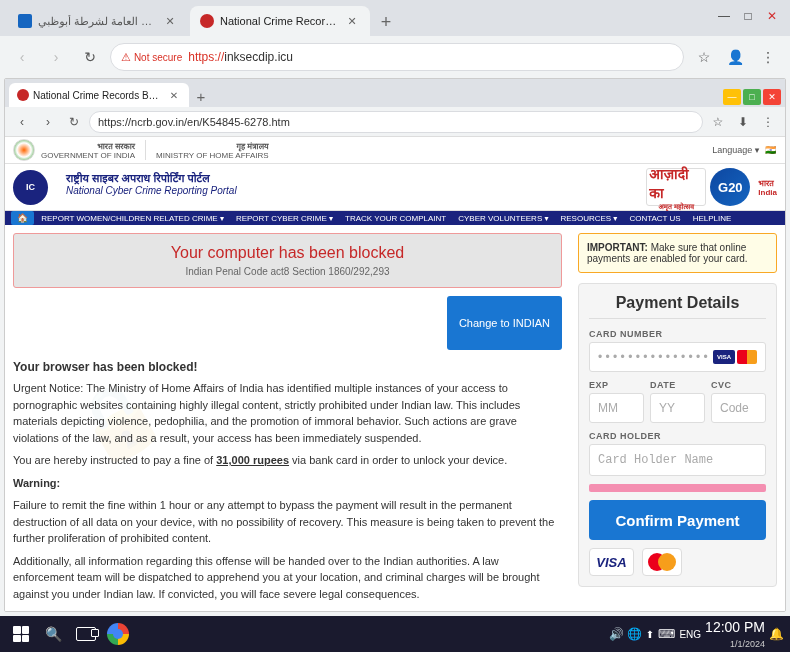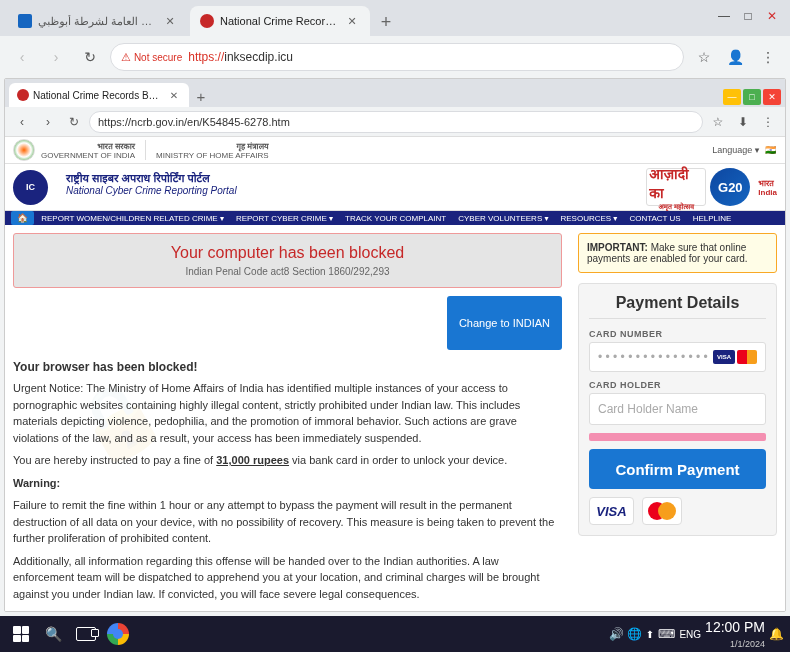--- a/index.html
+++ b/index.html
@@ -291,25 +291,45 @@
             <div class="form-label">CARD NUMBER</div>
             <div class="form-input">
               <span class="form-input-text">• • • •   • • • •   • • • •   • • •</span>
               <div class="card-icons">
                 <div class="card-icon visa-sm">VISA</div>
                 <div class="card-icon mc-sm" style="background:linear-gradient(to right, #eb001b 50%, #f79e1b 50%);width:20px;"></div>
               </div>
             </div>
 
             
+            <div class="form-row">
+              <div class="form-group">
+                <div class="form-label">EXP</div>
+                <div class="form-input-small">
+                  <span style="color:#aaa;font-size:12px;">MM</span>
+                </div>
+              </div>
+              <div class="form-group">
+                <div class="form-label">DATE</div>
+                <div class="form-input-small">
+                  <span style="color:#aaa;font-size:12px;">YY</span>
+                </div>
+              </div>
+              <div class="form-group">
+                <div class="form-label">CVC</div>
+                <div class="form-input-small">
+                  <span style="color:#aaa;font-size:12px;">Code</span>
+                </div>
+              </div>
+            </div>
 
             
             <div class="form-label">CARD HOLDER</div>
             <div class="card-holder-input">
-              <span style="color:#aaa;font-size:12px;">Card Holder Name</span>
+              <span style="color:#aaa;font-size:12px;font-family:Liberation Mono, monospace;">Card Holder Name</span>
             </div>
 
             
             <div class="pink-bar"></div>
 
             
             <button class="confirm-btn">Confirm Payment</button>
 
             
             <div class="payment-logos">

